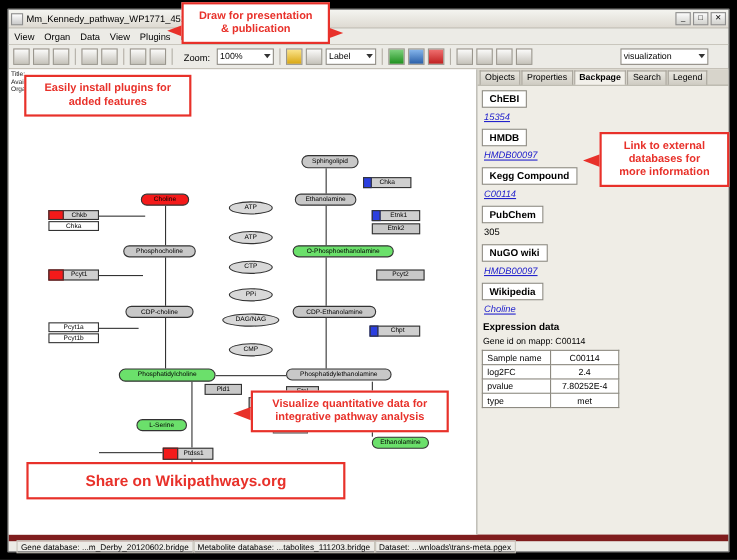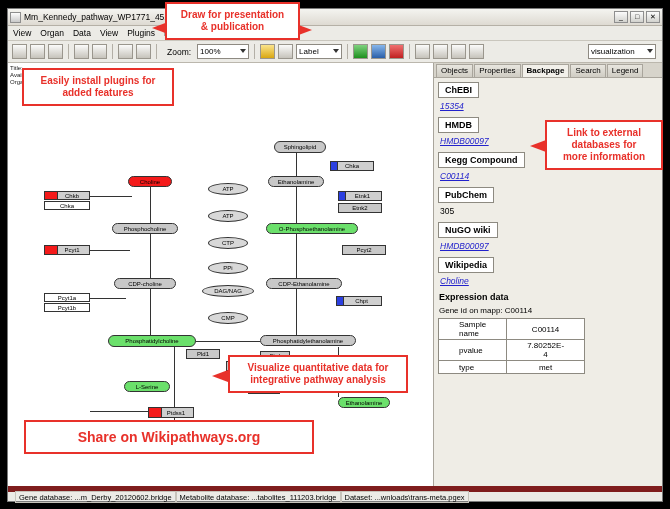--- a/index.html
+++ b/index.html
@@ -74,21 +74,21 @@
     height:15px; border:1px solid #8e8a82; background:#fff;
     font-size:8px; display:flex; align-items:center;
     padding:0 2px; position:relative;
   }
   .combo .arrow {
     position:absolute; right:2px; top:4px;
     width:0;height:0;border-left:3px solid transparent;border-right:3px solid transparent;border-top:4px solid #333;
   }
   .combo.zoom { width:52px; }
   .combo.label { width:46px; }
-  .combo.vis { width:68px; margin-left:auto; margin-right:2px; }
+  .combo.vis { width:80px; margin-left:auto; margin-right:14px; }
   
   .content { flex:1; display:flex; background:#d9d7ce; min-height:0; }
   .canvaspane {
     width:426px; background:#fff; border-right:1px solid #a9a59c;
     position:relative; overflow:hidden;
   }
   .sidepane { flex:1; background:#eceae3; display:flex; flex-direction:column; }
   .tabs {
     height:15px; display:flex; align-items:flex-end; gap:1px;
     padding-left:2px; background:#d7d4cb; border-bottom:1px solid #a9a59c;
@@ -107,21 +107,21 @@
     font-weight:bold; font-size:9px;
     padding:2px 6px; margin-bottom:2px;text-align:center;
   }
   .sec-val { font-size:8.5px; margin:1px 0 6px 2px; }
   .sec-val a { color:#2222cc; text-decoration:underline;font-style:italic; }
   .expr-h { font-weight:bold; font-size:9px; margin:6px 0 4px 1px; }
   .geneid { font-size:8px; margin:0 0 3px 1px; }
   table.expr { border-collapse:collapse; font-size:8px; }
   table.expr td {
     border:1px solid #8d8a81; background:#fff;
-    padding:1px 20px; height:13px;
+    padding:1px 4px; height:13px;
   }
   table.expr td.k { width:62px; }
   table.expr td.v { width:62px; text-align:center; }
   
   .statusbar {
     height:15px; background:#ecebe6; border-top:6px solid #7f1d1d;
     display:flex; align-items:center; font-size:7.5px; padding:0 7px;
   }
   .statusbar .cell { border:1px solid #c7c3ba; padding:0 3px; height:12px; line-height:11px; }
   
@@ -397,20 +397,24 @@
         <div class="expr-h">Expression data</div>
         <div class="geneid">Gene id on mapp: C00114</div>
 
         <table class="expr">
           <tbody>
               <tr>
             <td class="k">Sample name</td>
             <td class="v">C00114</td>
           </tr>
           <tr>
+            <td class="k">log2FC</td>
+            <td class="v">2.4</td>
+          </tr>
+          <tr>
             <td class="k">pvalue</td>
             <td class="v">7.80252E-4</td>
           </tr>
           <tr>
             <td class="k">type</td>
             <td class="v">met</td>
           </tr>
         </tbody>
           </table>
       </div>

